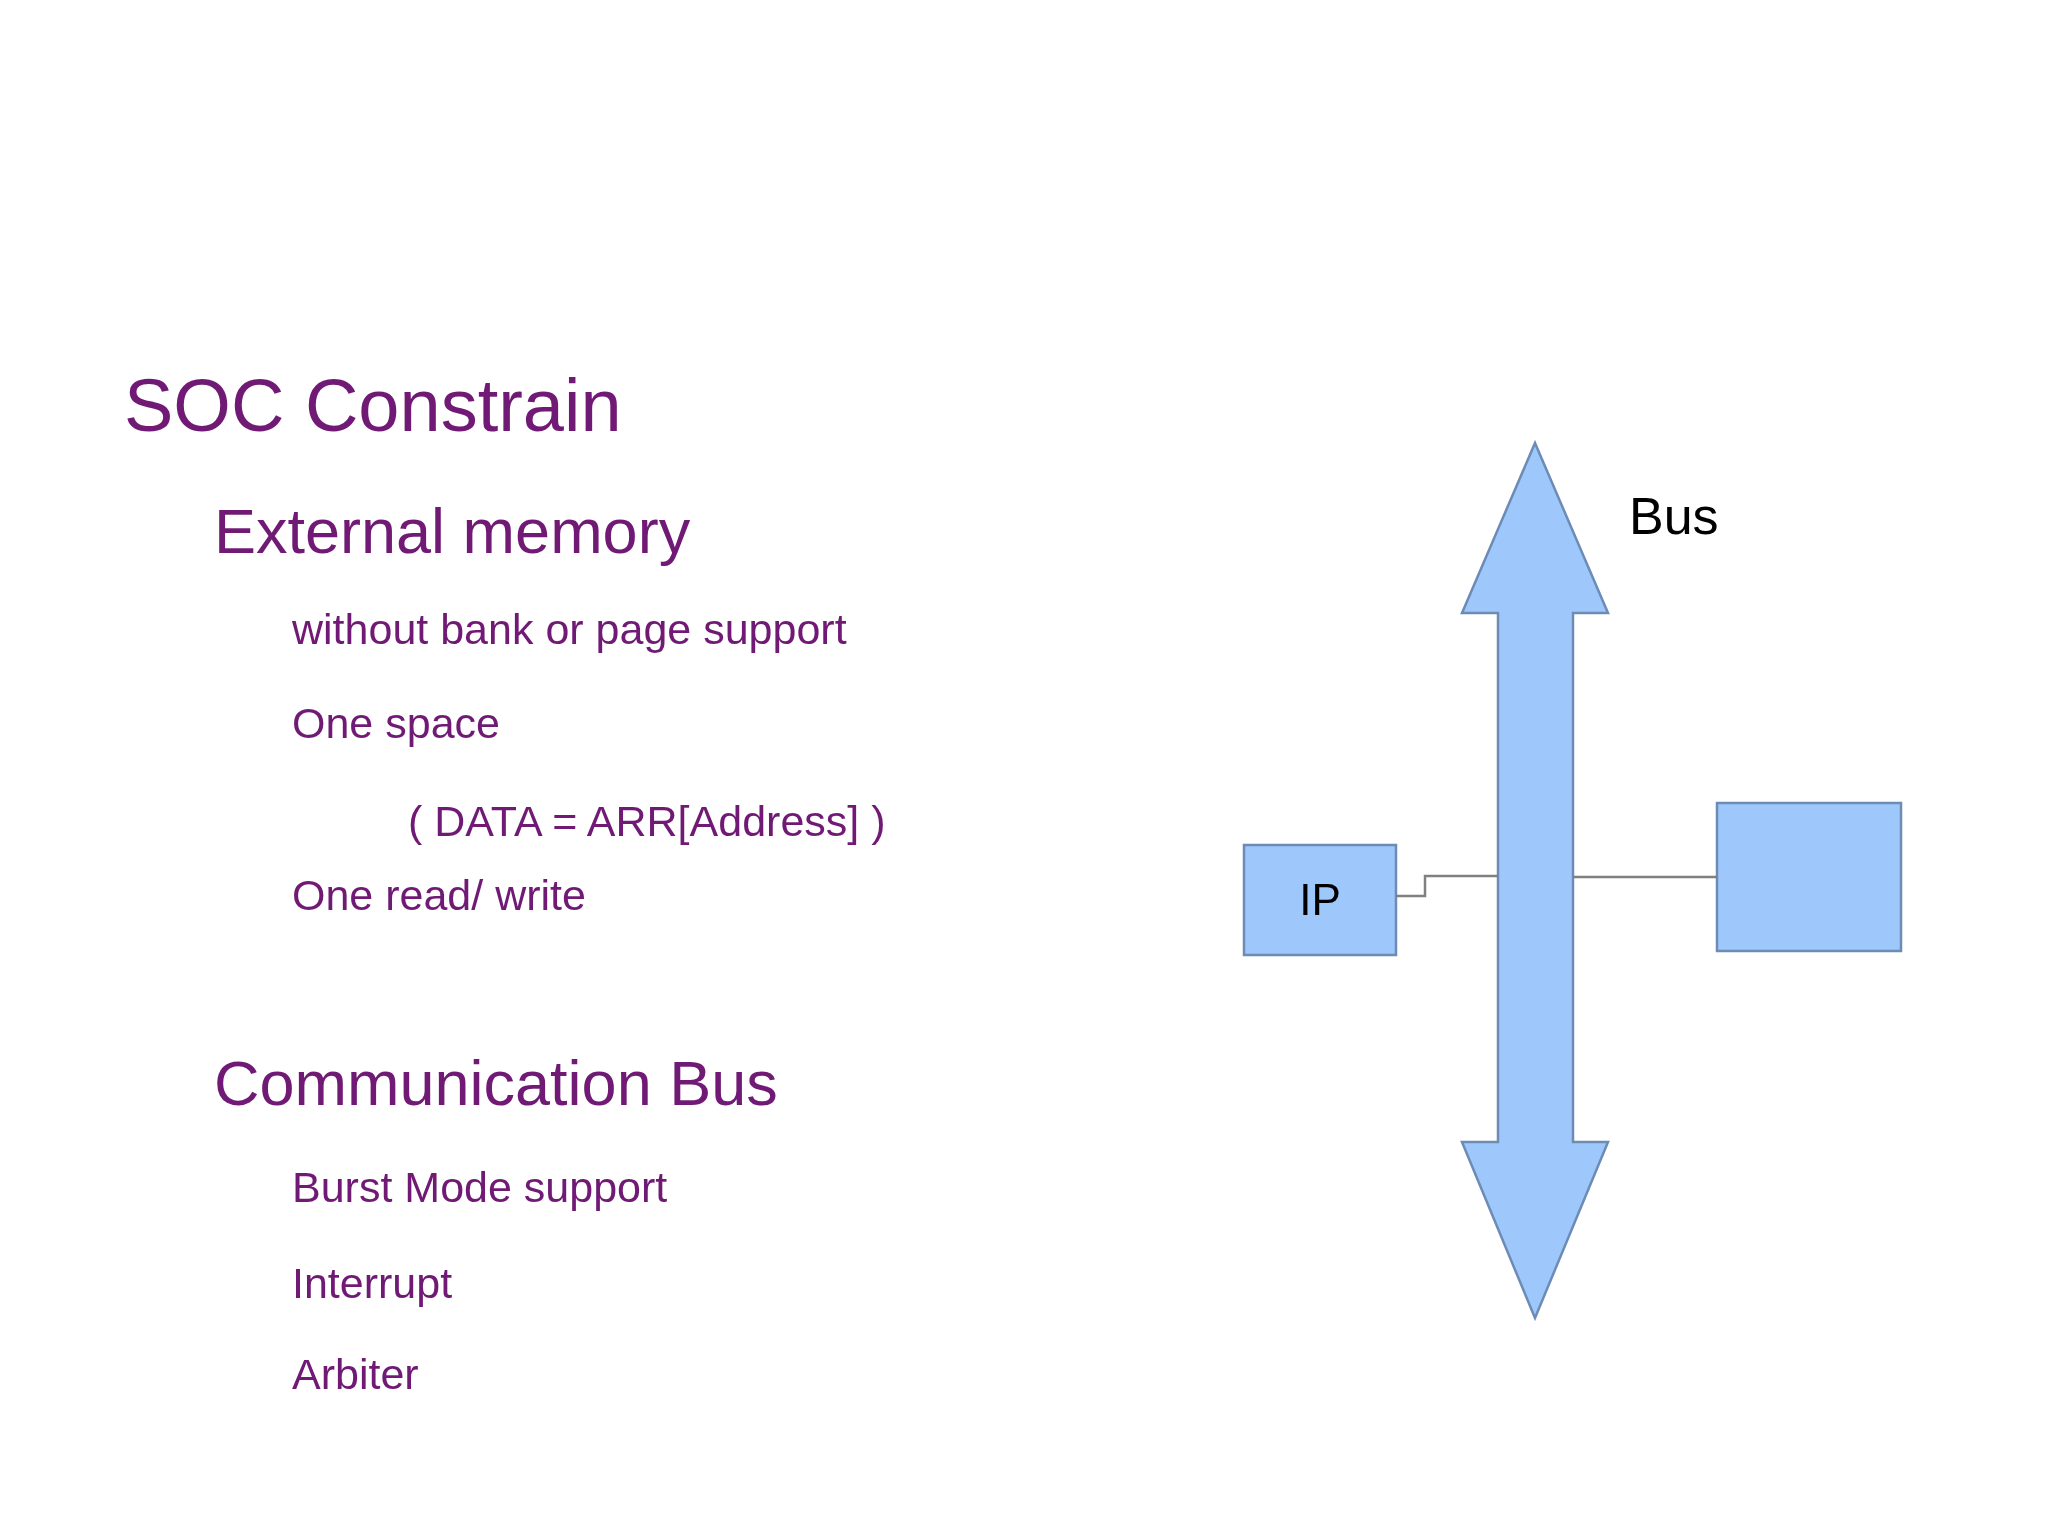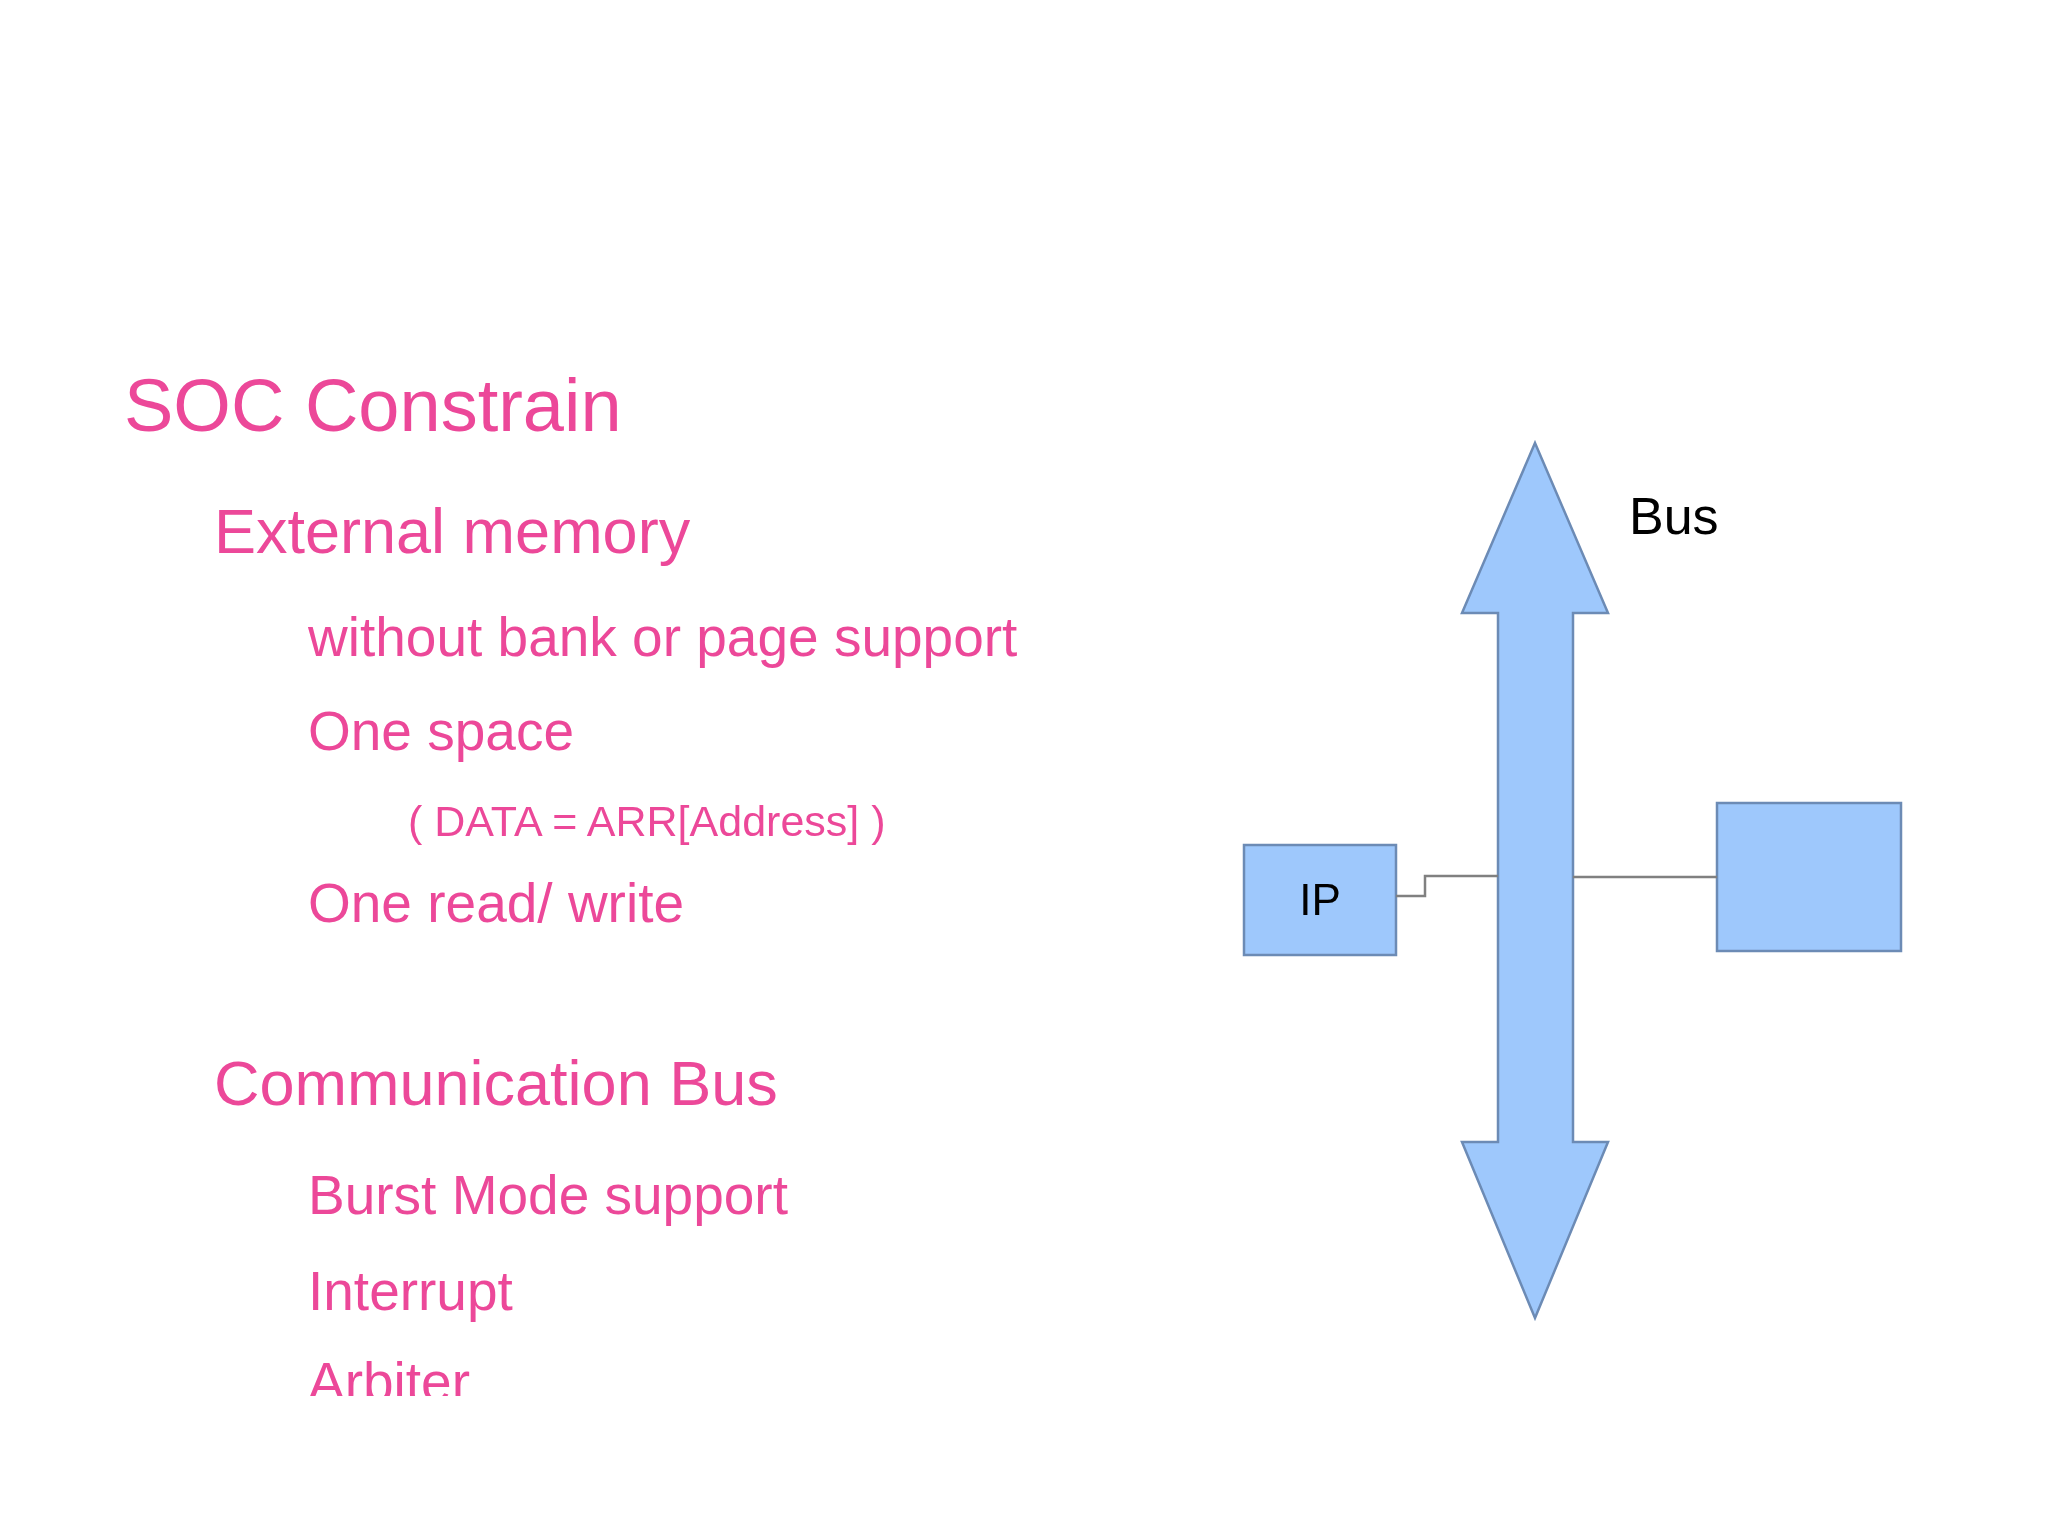--- a/index.html
+++ b/index.html
@@ -29,26 +29,26 @@
     font-weight: 400;
     letter-spacing: -0.5px;
     white-space: nowrap;
     color: #000000;
   }
 
   
   .outline-line {
     position: absolute;
     white-space: nowrap;
-    color: #ec4899;
+    color: #701a75;
     font-weight: 400;
   }
   .lvl1 { font-size: 74px;  left: 124px; font-stretch: condensed; }
   .lvl2 { font-size: 63px;  left: 214px; font-stretch: condensed; }
-  .lvl3 { font-size: 55px;  left: 308px; font-stretch: condensed; }
+  .lvl3 { font-size: 43px;  left: 292px; font-stretch: condensed; }
   .lvl4 { font-size: 43px;  left: 408px; font-stretch: condensed; }
 
   
   #bullet-arbiter {
     overflow: hidden;
     height: 46px;
   }
 
   
   #diagram {

